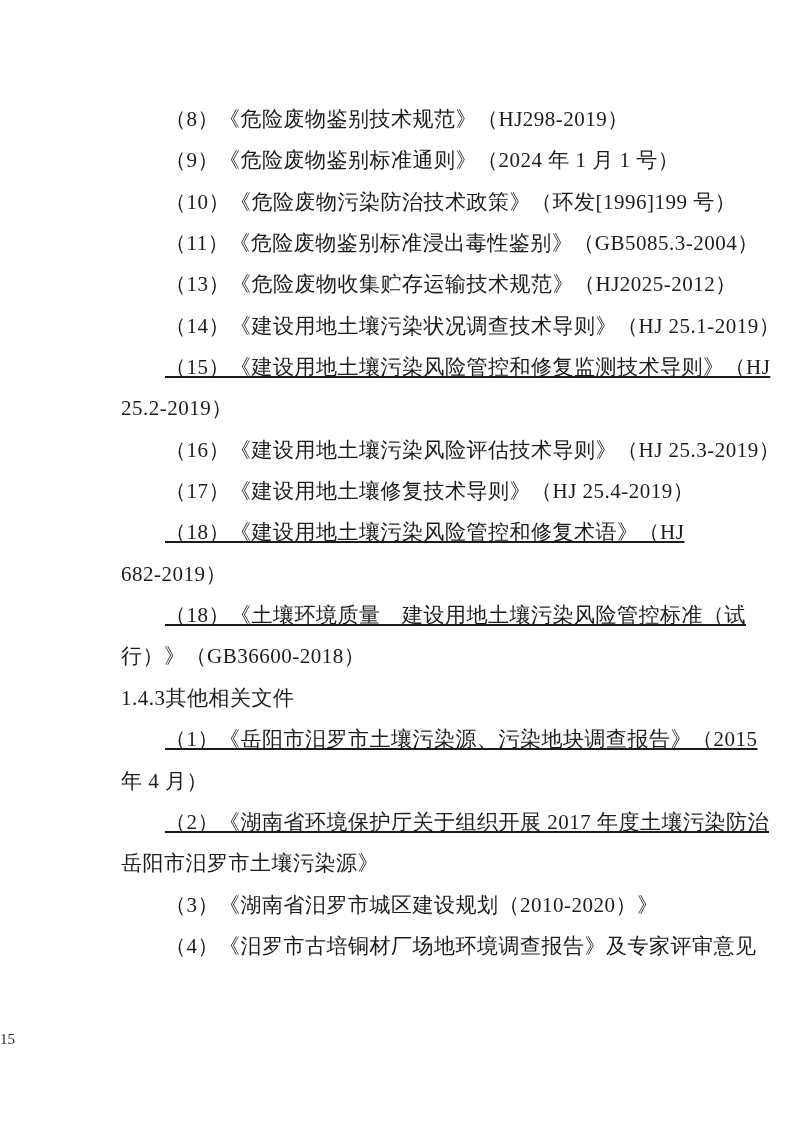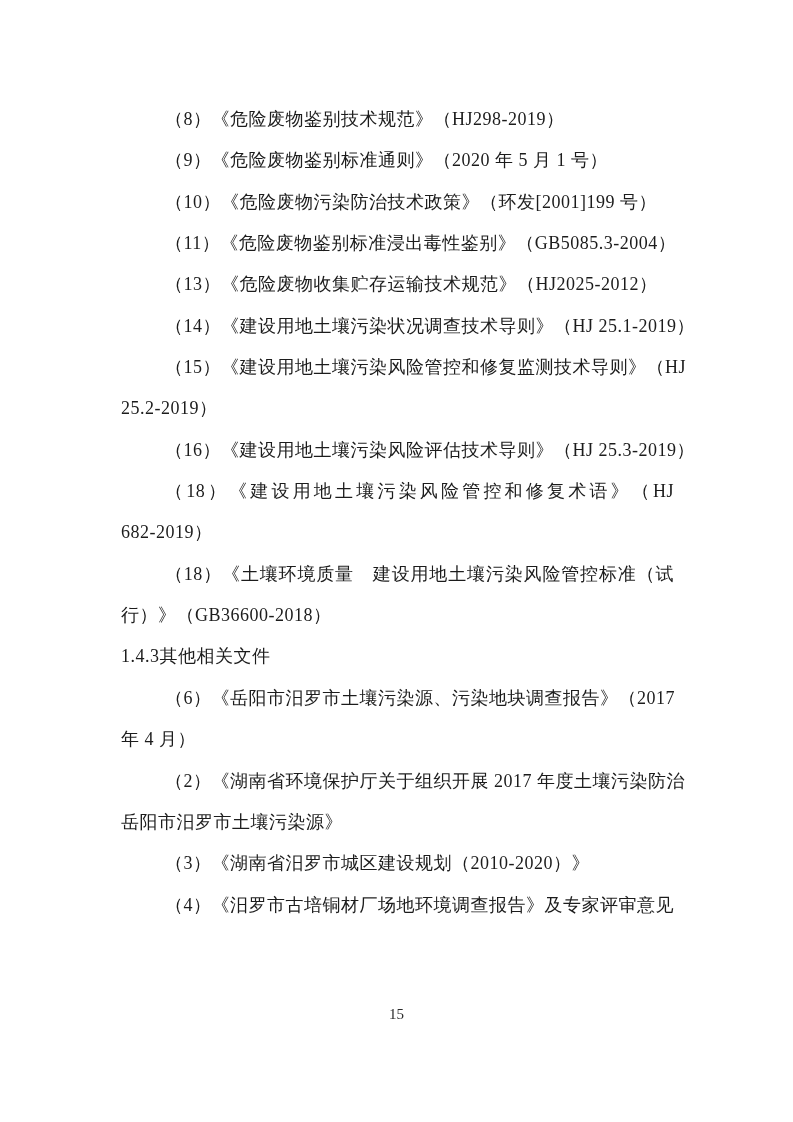--- a/index.html
+++ b/index.html
@@ -16,65 +16,67 @@
     font-family: "Liberation Serif", "DejaVu Serif", serif;
     color: #1c1c1c;
   }
   .content {
     position: absolute;
     left: 121px;
     top: 99px;
     width: 553px;
   }
   .line {
-    font-size: 18px;
+    font-size: 21px;
     line-height: 41.35px;
     height: 41.35px;
     white-space: nowrap;
     text-align: justify;
     letter-spacing: 0.5px;
   }
   .line.indent {
     padding-left: 44px;
   }
   .line.fill {
     text-align: justify;
     text-align-last: justify;
+    text-decoration: underline;
     -moz-text-align-last: justify;
   }
   .footer {
     position: absolute;
-    top: 1006px;
+    top: 1031px;
     left: 0;
     right: 0;
-    text-align: center;
+    text-align: left;
     font-size: 15px;
     color: #2a2a2a;
   }
 </style>
 </head>
 <body>
 
 <div class="page">
   <div class="content">
     <div class="line indent">（8）《危险废物鉴别技术规范》（HJ298-2019）</div>
-    <div class="line indent">（9）《危险废物鉴别标准通则》（2020 年 5 月 1 号）</div>
-    <div class="line indent">（10）《危险废物污染防治技术政策》（环发[2001]199 号）</div>
+    <div class="line indent">（9）《危险废物鉴别标准通则》（2024 年 1 月 1 号）</div>
+    <div class="line indent">（10）《危险废物污染防治技术政策》（环发[1996]199 号）</div>
     <div class="line indent">（11）《危险废物鉴别标准浸出毒性鉴别》（GB5085.3-2004）</div>
     <div class="line indent">（13）《危险废物收集贮存运输技术规范》（HJ2025-2012）</div>
     <div class="line indent">（14）《建设用地土壤污染状况调查技术导则》（HJ 25.1-2019）</div>
     <div class="line indent fill">（15）《建设用地土壤污染风险管控和修复监测技术导则》（HJ</div>
     <div class="line">25.2-2019）</div>
     <div class="line indent">（16）《建设用地土壤污染风险评估技术导则》（HJ 25.3-2019）</div>
+    <div class="line indent">（17）《建设用地土壤修复技术导则》（HJ 25.4-2019）</div>
     <div class="line indent fill">（18）《建设用地土壤污染风险管控和修复术语》（HJ</div>
     <div class="line">682-2019）</div>
     <div class="line indent fill">（18）《土壤环境质量　建设用地土壤污染风险管控标准（试</div>
     <div class="line">行）》（GB36600-2018）</div>
     <div class="line">1.4.3其他相关文件</div>
-    <div class="line indent fill">（6）《岳阳市汨罗市土壤污染源、污染地块调查报告》（2017</div>
+    <div class="line indent fill">（1）《岳阳市汨罗市土壤污染源、污染地块调查报告》（2015</div>
     <div class="line">年 4 月）</div>
     <div class="line indent fill">（2）《湖南省环境保护厅关于组织开展 2017 年度土壤污染防治</div>
     <div class="line">岳阳市汨罗市土壤污染源》</div>
     <div class="line indent">（3）《湖南省汨罗市城区建设规划（2010-2020）》</div>
     <div class="line indent">（4）《汨罗市古培铜材厂场地环境调查报告》及专家评审意见</div>
   </div>
   <div class="footer">15</div>
 </div>
 
 </body></html>

